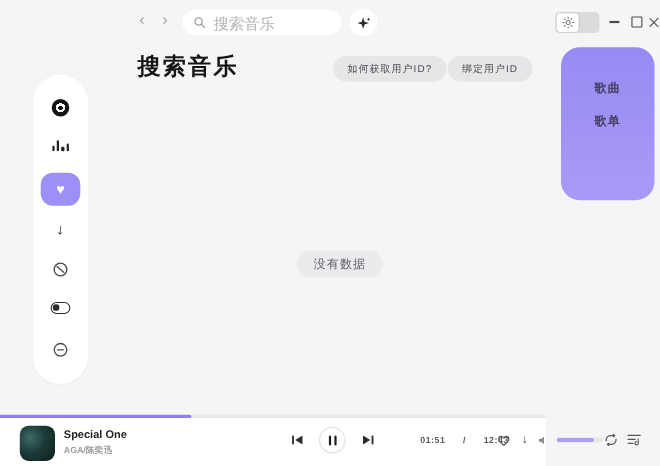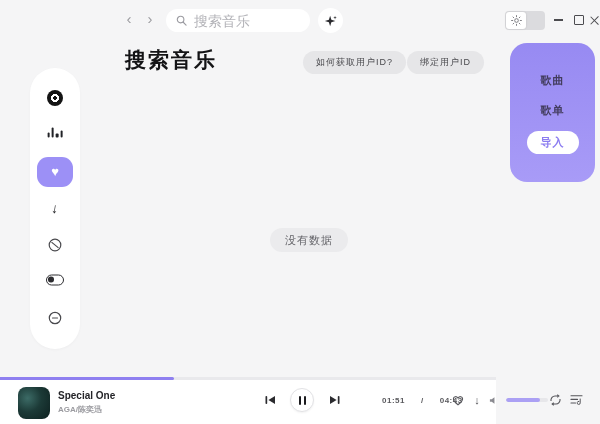--- a/index.html
+++ b/index.html
@@ -209,21 +209,20 @@
   </div>
 
   <div class="page-title">搜索音乐</div>
   <div class="pill-btn help-btn">如何获取用户ID?</div>
   <div class="pill-btn bind-btn">绑定用户ID</div>
   <div class="empty-badge">没有数据</div>
 
   <div class="import-panel">
     <div class="panel-tab tab-list">歌单</div>
     <div class="panel-tab tab-song">歌曲</div>
-    <div class="import-btn">导入</div>
   </div>
 
   <div class="player">
     <div class="progress-track">
       <div class="progress-fill" style="width: 35%;"></div>
     </div>
 
     <div class="album-art"></div>
     <div class="track-title">Special One</div>
     <div class="track-artist">AGA/陈奕迅</div>
@@ -245,21 +244,21 @@
         <svg width="11" height="10" viewBox="0 0 11 10">
             <rect x="8.8" y="1" width="1.7" height="8" rx="0.8" fill="#2b2b2f"></rect>
             <path d="M1 1 L1 9 L7.6 5 Z" fill="#2b2b2f"></path>
           </svg>
       </span>
     </div>
 
     <div class="time-display">
       <span>01:51</span>
       <span>/</span>
-      <span>04:43</span>
+      <span>12:43</span>
     </div>
 
     <div class="p-ctrl icon-fav">
       <span style="display:flex;">
         <svg width="12" height="11" viewBox="0 0 12 11">
             <path d="M6 9.8 C2.2 7 1 4.9 1.5 3.2 C2.1 1.4 4.5 1 6 3 C7.5 1 9.9 1.4 10.5 3.2 C11 4.9 9.8 7 6 9.8 Z" fill="none" stroke="#55555a" stroke-width="1.1"></path>
           </svg>
       </span>
     </div>
     <div class="p-ctrl icon-dl">↓</div>

